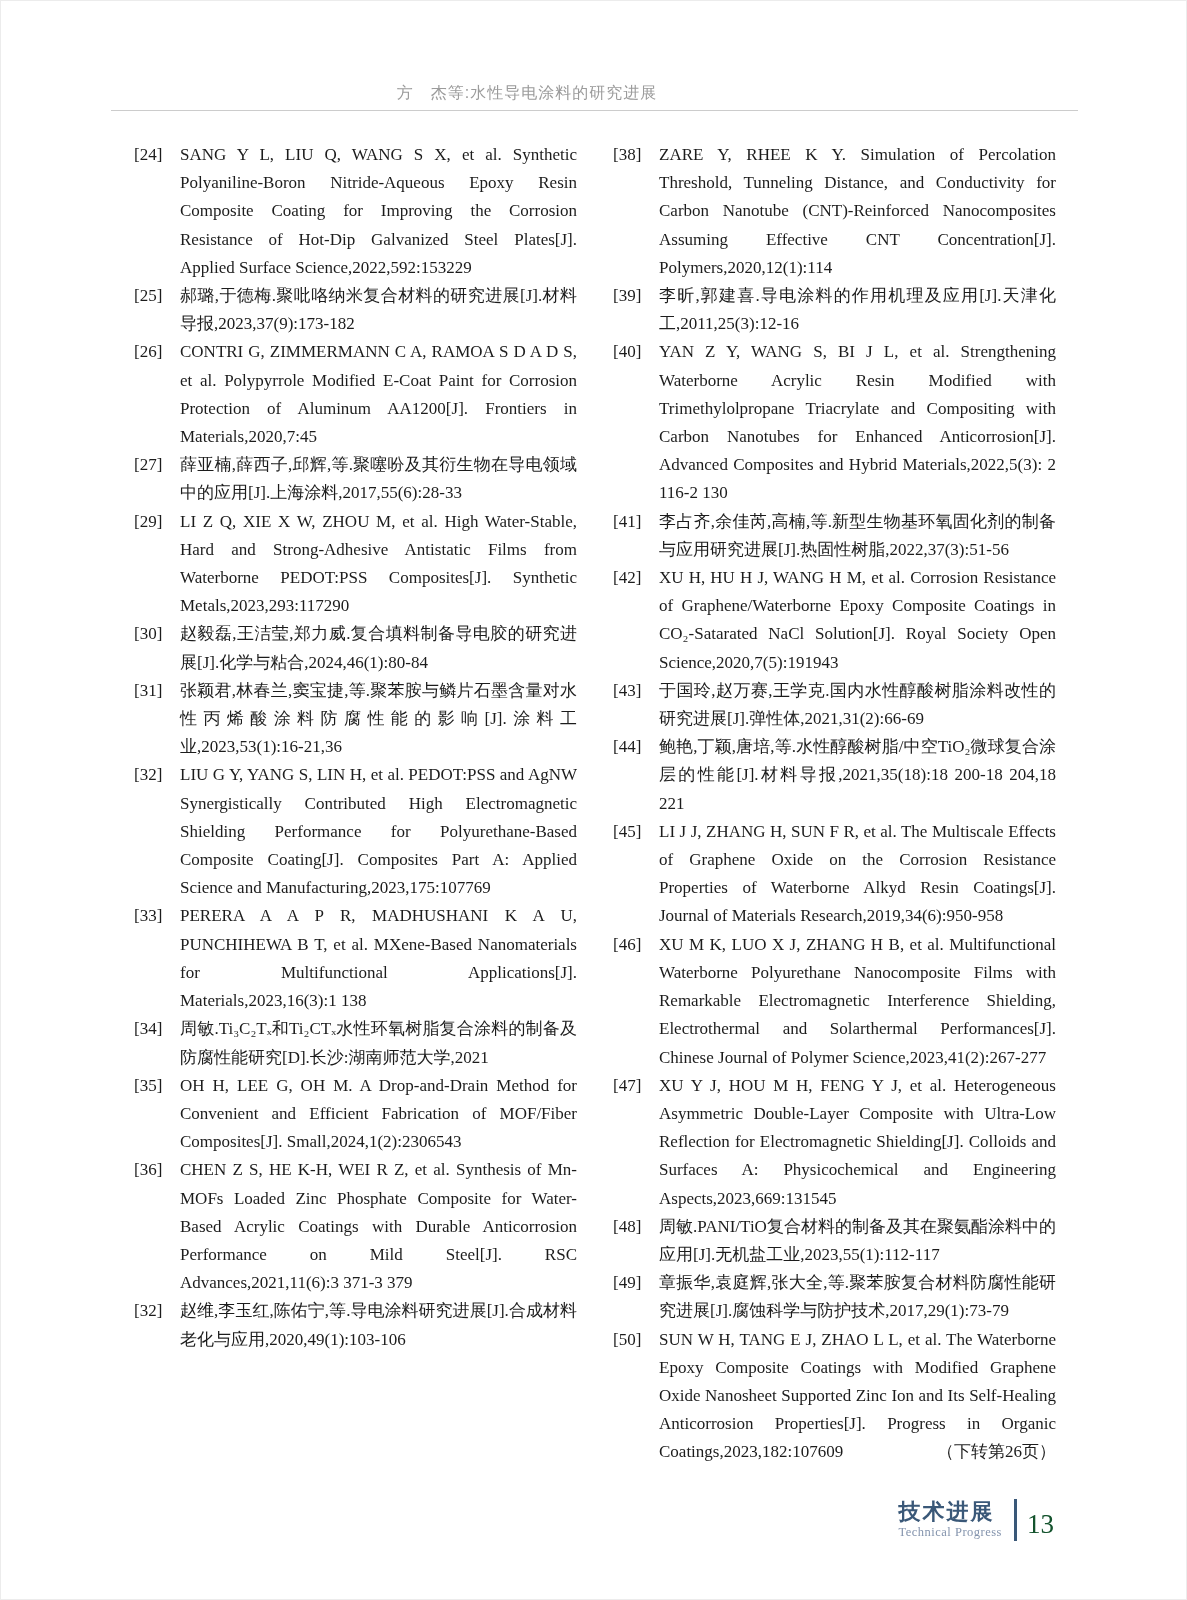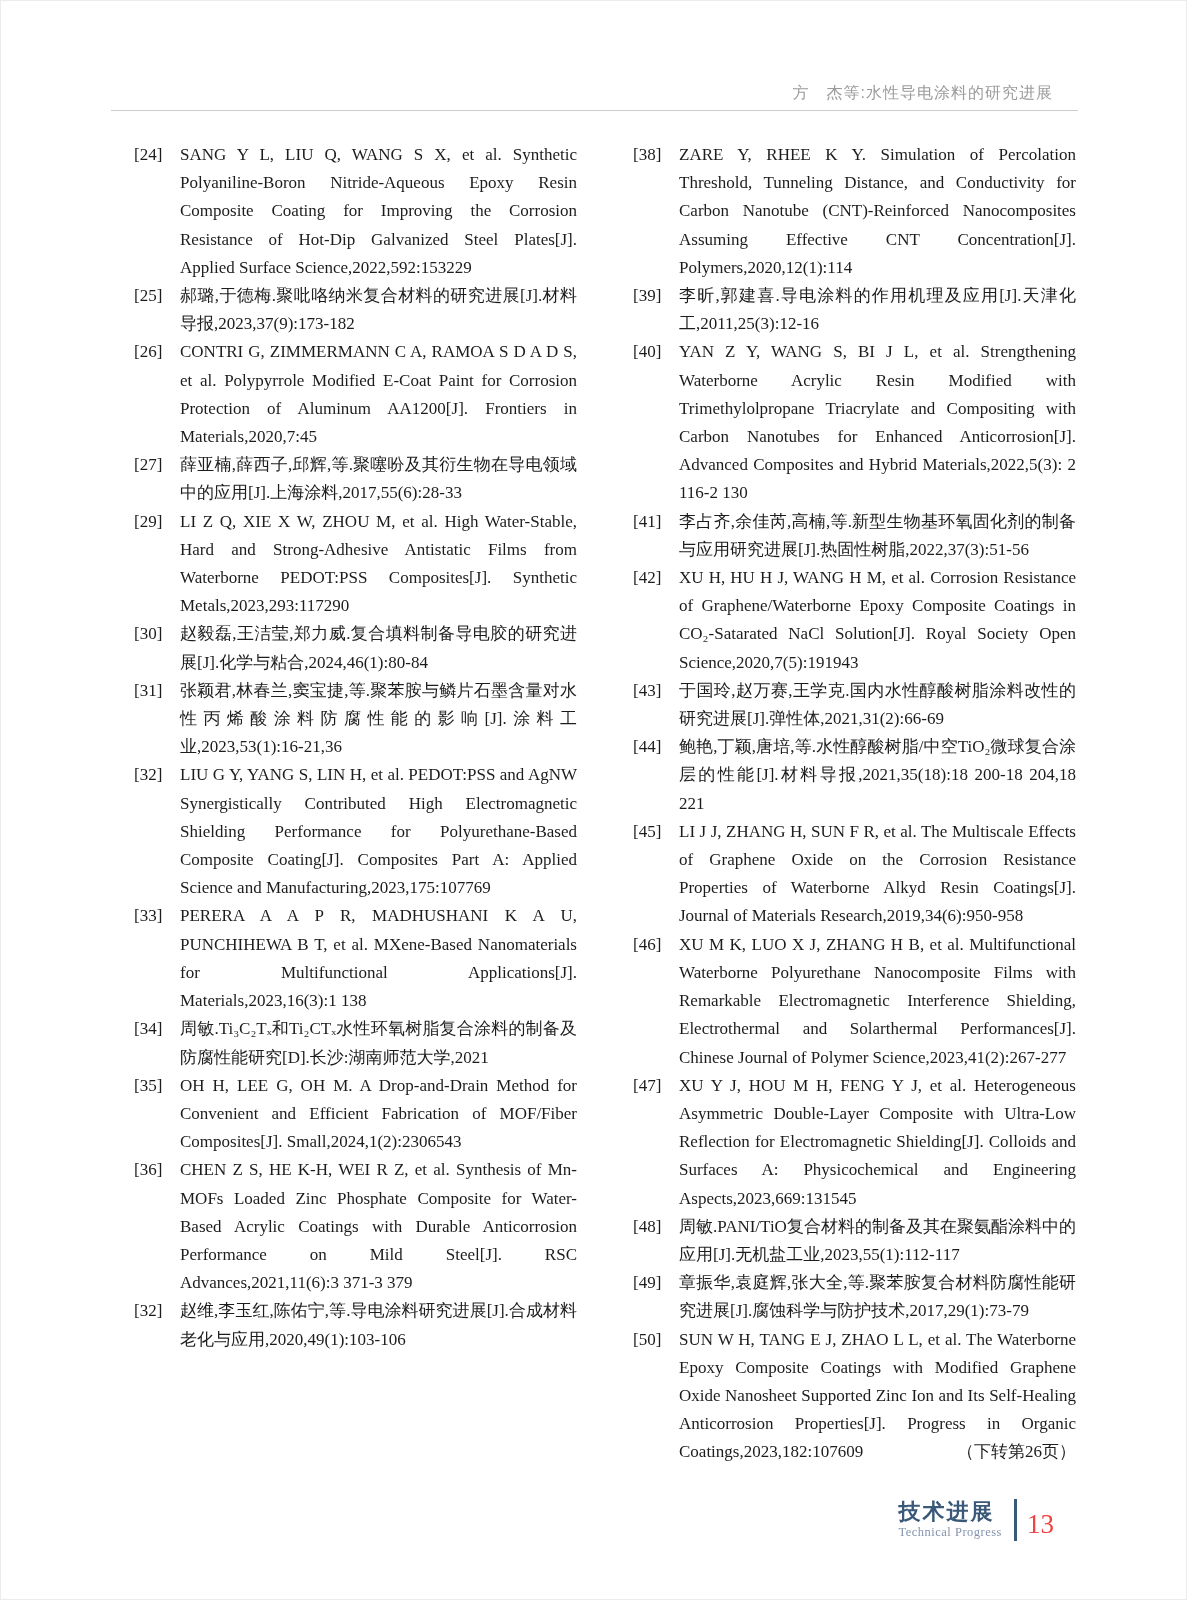--- a/index.html
+++ b/index.html
@@ -12,37 +12,37 @@
     position: relative;
     width: 1187px;
     height: 1600px;
     background: #ffffff;
     border: 1px solid #ececec;
     overflow: hidden;
   }
   
   .header { padding-top: 84px; }
   .running-title {
-    text-align: right;
+    text-align: center;
     padding-right: 133px;
     font-family: "Liberation Sans", "DejaVu Sans", sans-serif;
     font-size: 16px;
     color: #9b9b9b;
     letter-spacing: 1px;
     line-height: 1;
   }
   .header-rule {
     margin: 9px 108px 0 110px;
     height: 1px;
     background: #cccccc;
   }
   
   .columns {
     display: flex;
-    gap: 56px;
+    gap: 36px;
     padding: 30px 132px 0 133px;
   }
   .col {
     width: 443px;
     flex: 0 0 443px;
   }
   .ref {
     position: relative;
     padding-left: 46px;
     font-size: 17px;
@@ -139,16 +139,16 @@
         <div class="ref"><span class="ref-num">[50]</span><span>SUN W H, TANG E J, ZHAO L L, et al. The Waterborne Epoxy Composite Coatings with Modified Graphene Oxide Nanosheet Supported Zinc Ion and Its Self-Healing Anticorrosion Properties[J]. Progress in Organic Coatings,2023,182:107609</span><span class="ref-note">（下转第26页）</span></div>
       </div>
   </div>
 
   <div class="footer">
     <div class="footer-section">
       <div class="cn" style="color: rgb(58, 88, 120);">技术进展</div>
       <div class="en">Technical Progress</div>
     </div>
     <div class="footer-bar" style="background: rgb(58, 88, 120);"></div>
-    <div class="page-num" style="color: #ef4444;">13</div>
+    <div class="page-num" style="color: #14532d;">13</div>
   </div>
 
 </div>
 
 </body></html>

